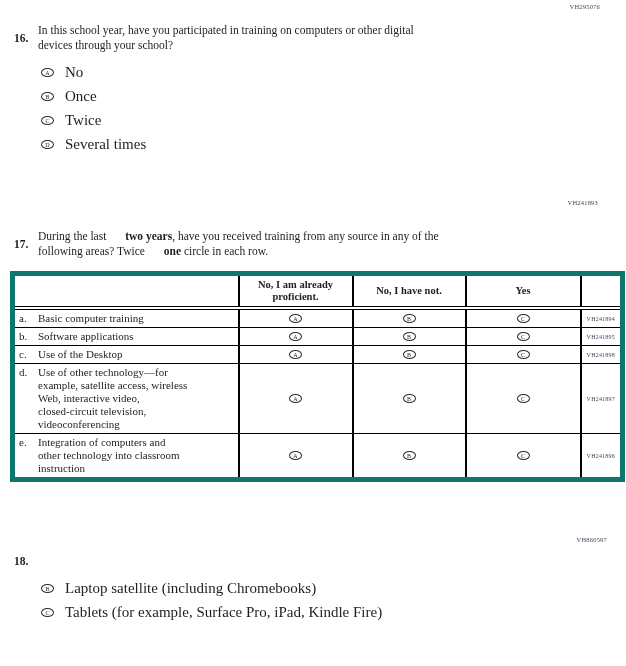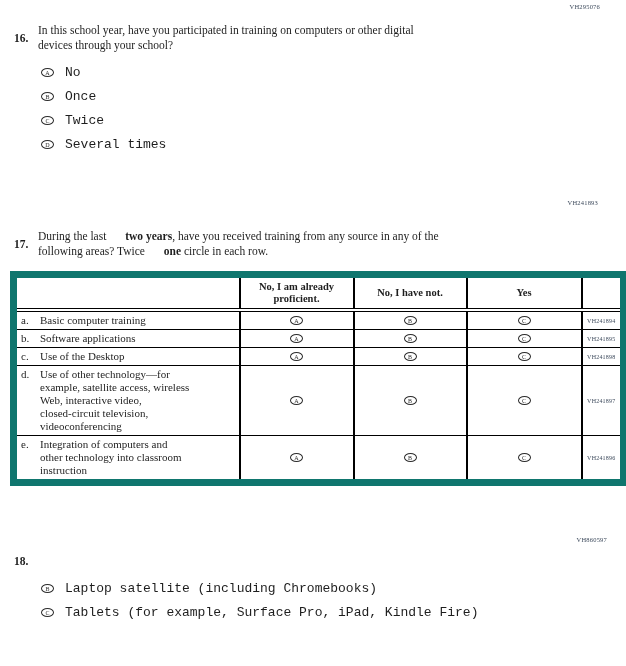--- a/index.html
+++ b/index.html
@@ -43,29 +43,29 @@
     border: 1px solid #2a2a2a;
     border-radius: 50%;
     display: inline-flex;
     align-items: center;
     justify-content: center;
     margin-right: 11px;
     flex: none;
     background: #ffffff;
   }
   .oval > span { font-size: 6px; line-height: 1; color: #2a2a2a; }
-  .option-label { font-size: 13px; white-space: nowrap; font-family: Liberation Mono, monospace; }
+  .option-label { font-size: 15px; white-space: nowrap; }
 
   
   #q17-table {
     position: absolute;
     top: 271px; left: 10px;
     width: 610px;
     border-collapse: collapse;
-    border: 7px solid #0f766e;
+    border: 5px solid #0f766e;
     table-layout: fixed;
   }
   #q17-table th, #q17-table td {
     border-left: 2px solid #000;
     vertical-align: middle;
     padding: 0;
   }
   #q17-table th:first-child, #q17-table td:first-child { border-left: none; }
   #q17-table thead th {
     border-bottom: 4px double #000;

